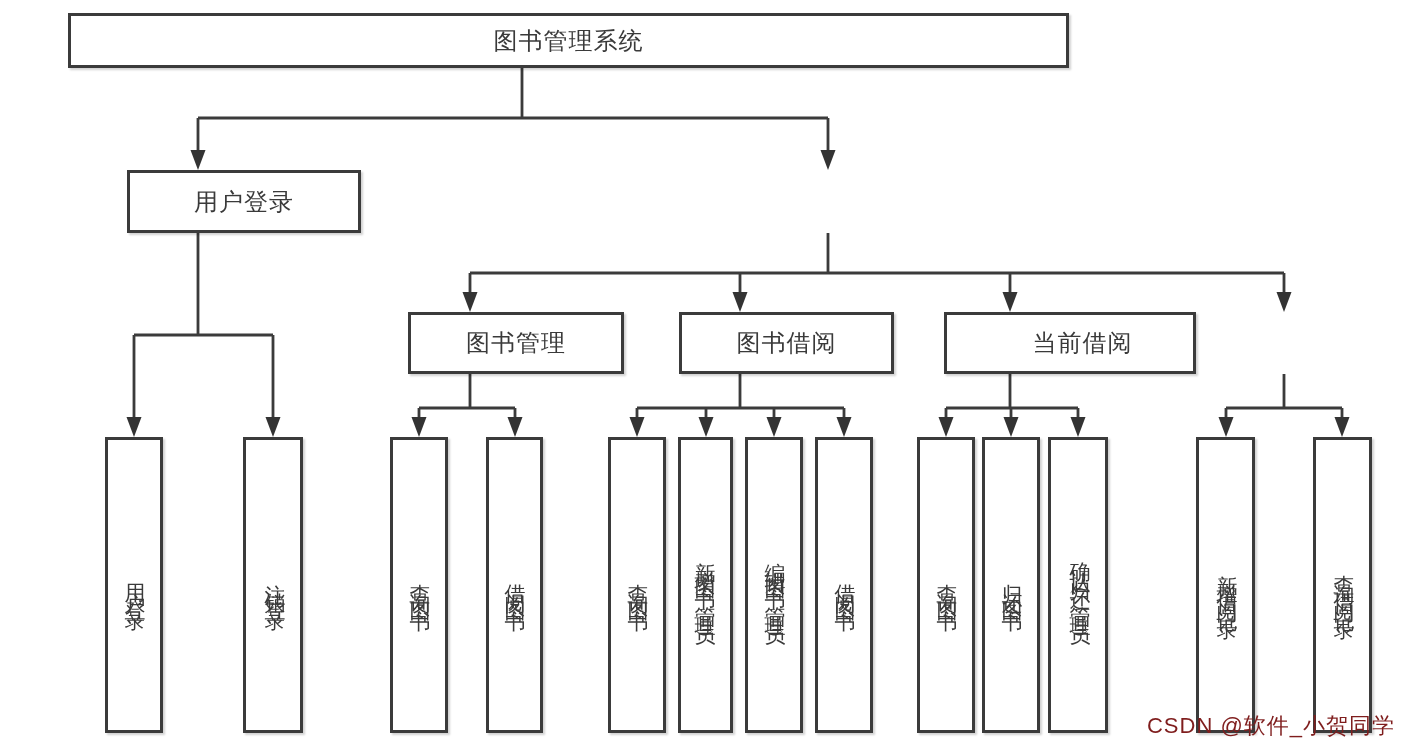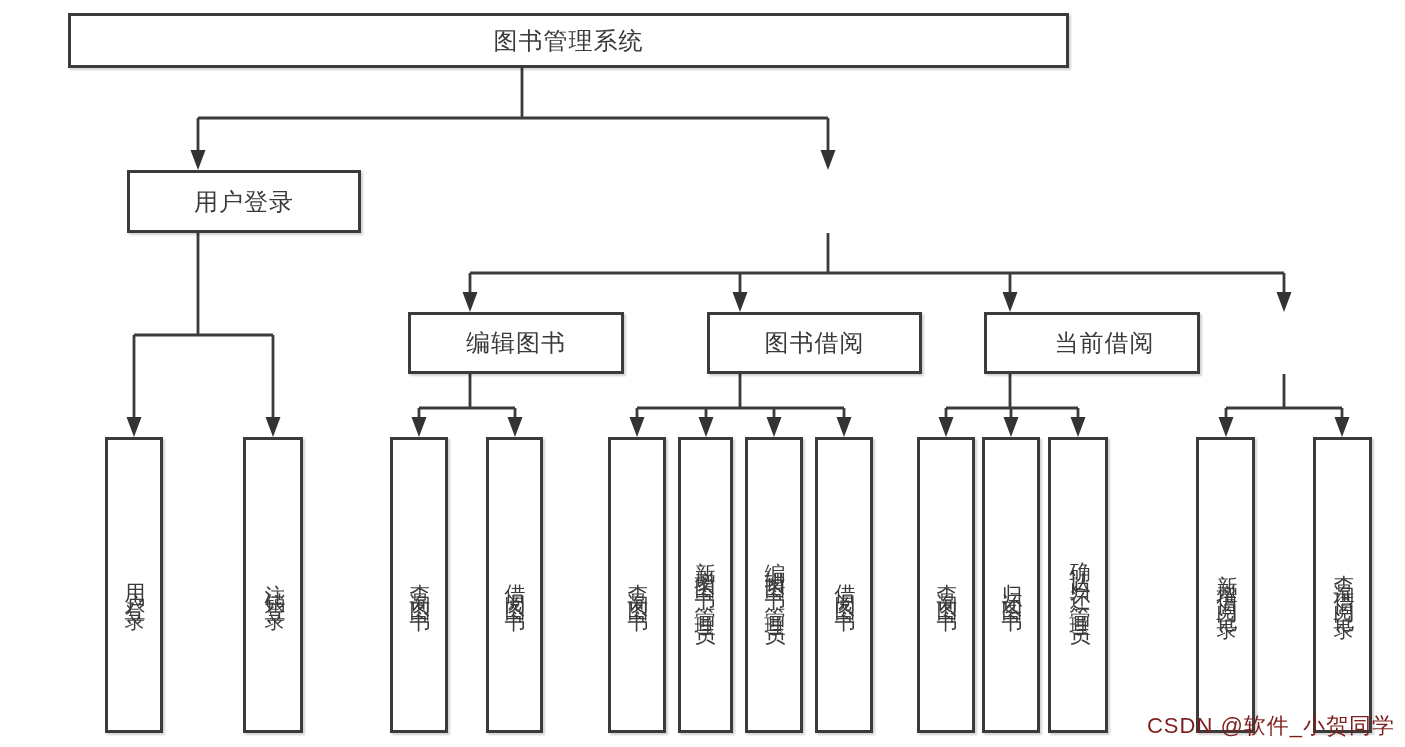--- a/index.html
+++ b/index.html
@@ -82,23 +82,23 @@
 
     <path class="cline" d="M1284 374 V408 M1226 408 H1342 M1226 408 V419 M1342 408 V419"></path>
     <polygon class="ahead" points="1218.5,417 1233.5,417 1226,437"></polygon>
     <polygon class="ahead" points="1334.5,417 1349.5,417 1342,437"></polygon>
   </svg>
 
   <div class="box hbox" style="left:22px;top:13px;width:1001px;height:55px;">图书管理系统</div>
 
   <div class="box hbox" style="left:81px;top:170px;width:234px;height:63px;">用户登录</div>
 
-  <div class="box hbox" style="left:362px;top:312px;width:216px;height:62px;">编辑图书</div>
-  <div class="box hbox" style="left:661px;top:312px;width:215px;height:62px;">图书借阅</div>
-  <div class="box hbox" style="left:938px;top:312px;width:216px;height:62px;padding-left:25px;">当前借阅</div>
+  <div class="box hbox" style="left:362px;top:312px;width:216px;height:62px;">图书管理</div>
+  <div class="box hbox" style="left:633px;top:312px;width:215px;height:62px;">图书借阅</div>
+  <div class="box hbox" style="left:898px;top:312px;width:252px;height:62px;padding-left:25px;">当前借阅</div>
 
   <div class="box vbox" style="left:105px;width:58px;">用户登录</div>
   <div class="box vbox" style="left:243px;width:60px;">注销登录</div>
 
   <div class="box vbox" style="left:390px;width:58px;">查询图书</div>
   <div class="box vbox" style="left:486px;width:57px;">借阅图书</div>
 
   <div class="box vbox" style="left:608px;width:58px;">查询图书</div>
   <div class="box vbox" style="left:678px;width:55px;">新增图书（管理员）</div>
   <div class="box vbox" style="left:745px;width:58px;">编辑图书（管理员）</div>

